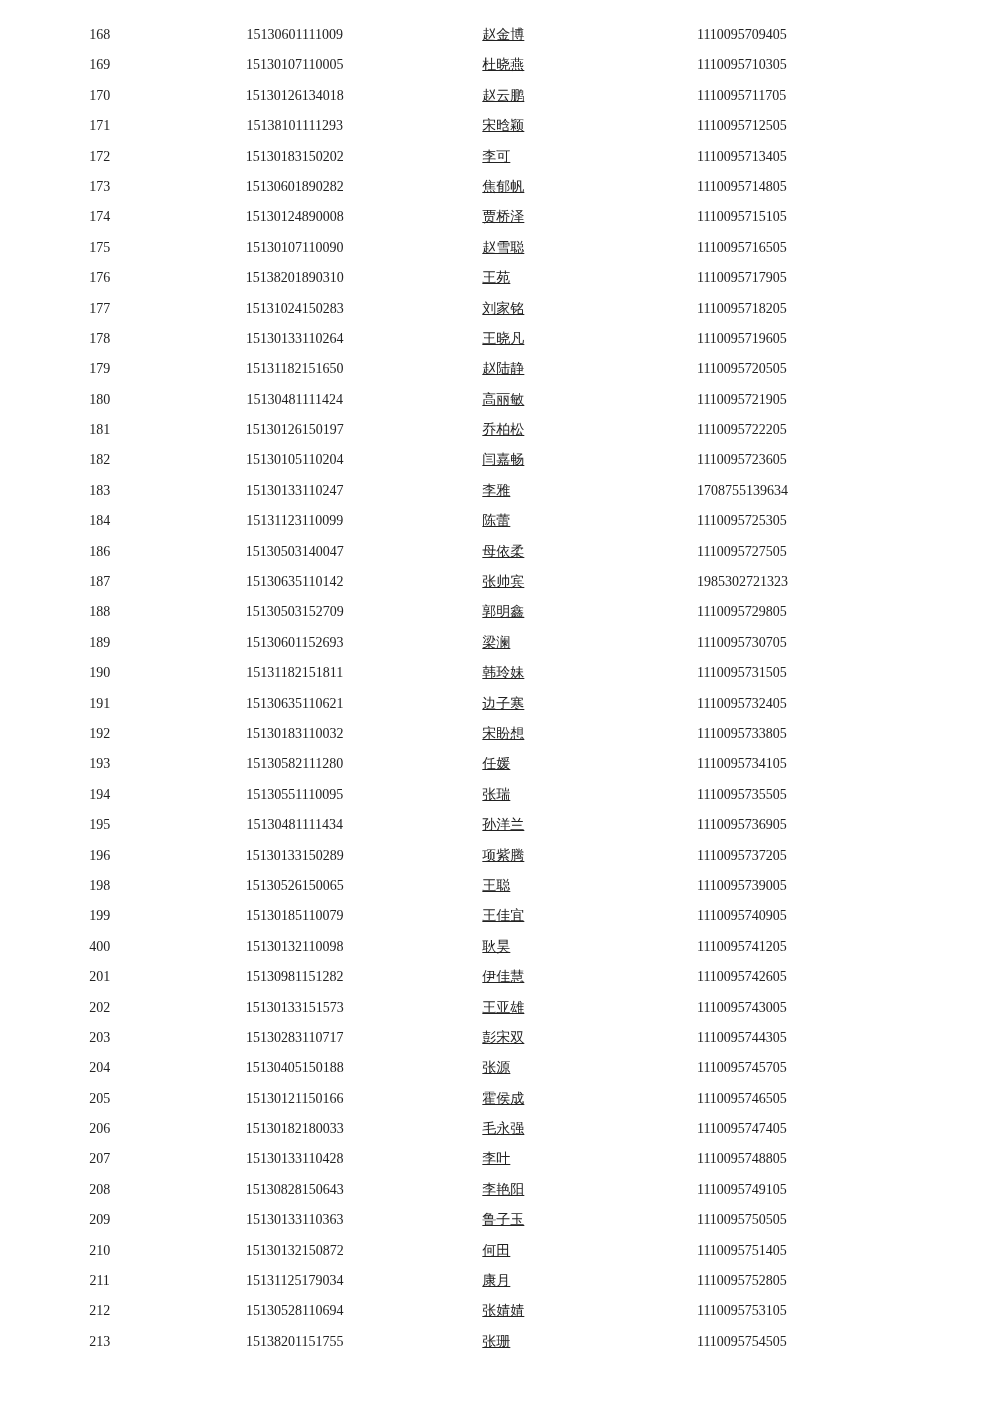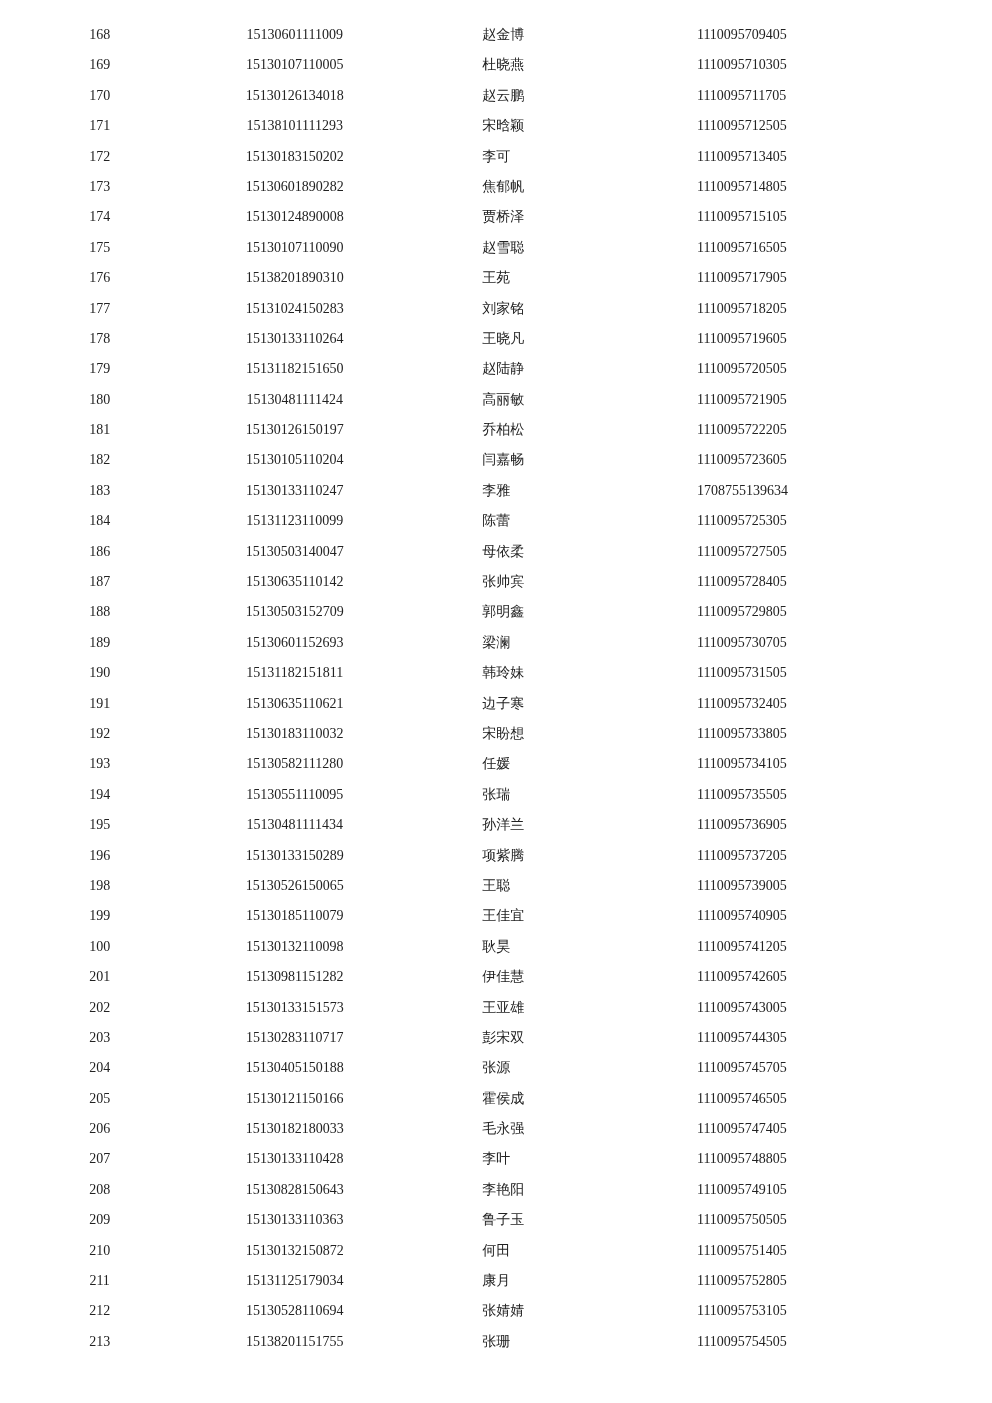--- a/index.html
+++ b/index.html
@@ -30,20 +30,21 @@
       padding-left: 20px;
     }
     td:nth-child(2) {
       width: 220px;
       text-align: center;
     }
     td:nth-child(3) {
       width: 160px;
       text-align: left;
       padding-left: 40px;
+      text-decoration: underline;
     }
     td:nth-child(4) {
       width: 220px;
       text-align: left;
       padding-left: 40px;
     }
   </style>
 </head>
 <body>
 
@@ -155,21 +156,21 @@
         <tr>
           <td>186</td>
           <td>15130503140047</td>
           <td>母依柔</td>
           <td>1110095727505</td>
         </tr>
         <tr>
           <td>187</td>
           <td>15130635110142</td>
           <td>张帅宾</td>
-          <td>1110095728405</td>
+          <td>1985302721323</td>
         </tr>
         <tr>
           <td>188</td>
           <td>15130503152709</td>
           <td>郭明鑫</td>
           <td>1110095729805</td>
         </tr>
         <tr>
           <td>189</td>
           <td>15130601152693</td>
@@ -224,21 +225,21 @@
           <td>王聪</td>
           <td>1110095739005</td>
         </tr>
         <tr>
           <td>199</td>
           <td>15130185110079</td>
           <td>王佳宜</td>
           <td>1110095740905</td>
         </tr>
         <tr>
-          <td>100</td>
+          <td>400</td>
           <td>15130132110098</td>
           <td>耿昊</td>
           <td>1110095741205</td>
         </tr>
         <tr>
           <td>201</td>
           <td>15130981151282</td>
           <td>伊佳慧</td>
           <td>1110095742605</td>
         </tr>

